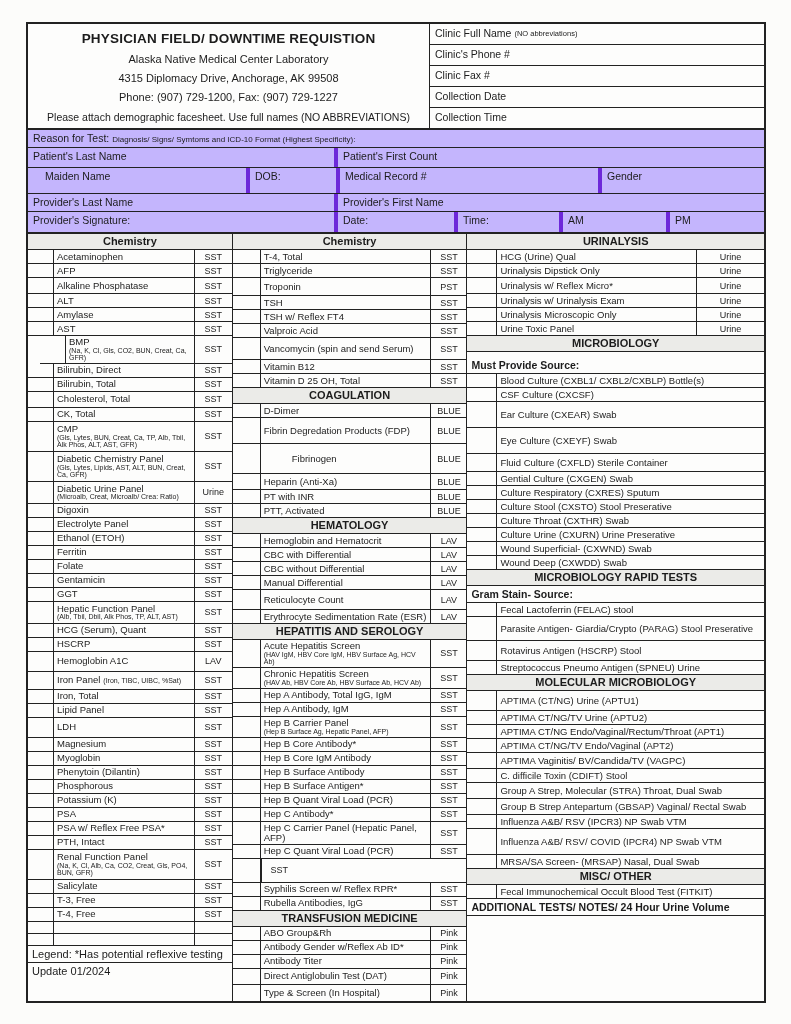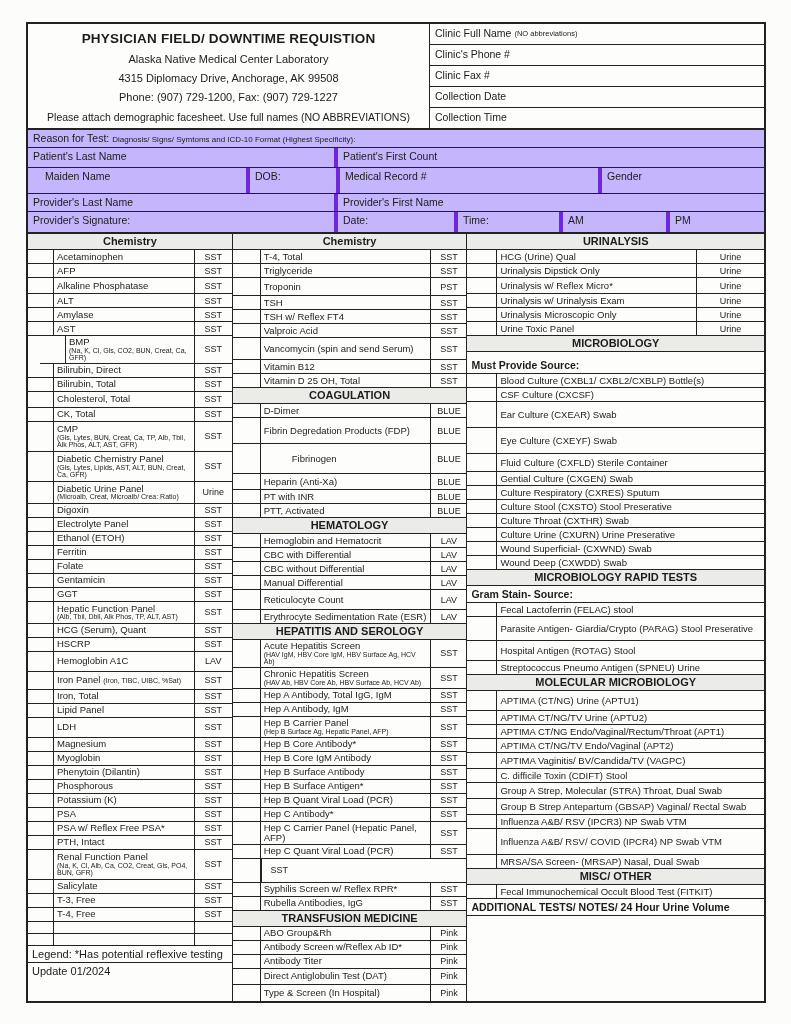--- a/index.html
+++ b/index.html
@@ -694,21 +694,21 @@
           <div class="trow">
             <div class="cb" style="width: 28px;"></div>
             <div class="nm">
               <span class="tn">ABO Group&amp;Rh</span>
             </div>
             <div class="tube" style="width: 36px;">Pink</div>
           </div>
           <div class="trow">
             <div class="cb" style="width: 28px;"></div>
             <div class="nm">
-              <span class="tn">Antibody Screen w/Reflex Ab ID*</span>
+              <span class="tn">Antibody Gender w/Reflex Ab ID*</span>
             </div>
             <div class="tube" style="width: 36px;">Pink</div>
           </div>
           <div class="trow">
             <div class="cb" style="width: 28px;"></div>
             <div class="nm">
               <span class="tn">Antibody Titer</span>
             </div>
             <div class="tube" style="width: 36px;">Pink</div>
           </div>
@@ -859,21 +859,21 @@
           </div>
           <div class="trow" style="min-height: 24px;">
             <div class="cb" style="width: 30px;"></div>
             <div class="nm">
               <span class="tn">Parasite Antigen- Giardia/Crypto (PARAG) Stool Preserative</span>
             </div>
           </div>
           <div class="trow" style="min-height: 20px;">
             <div class="cb" style="width: 30px;"></div>
             <div class="nm">
-              <span class="tn">Hospital Antigen (ROTAG) Stool</span>
+              <span class="tn">Rotavirus Antigen (HSCRP) Stool</span>
             </div>
           </div>
           <div class="trow">
             <div class="cb" style="width: 30px;"></div>
             <div class="nm">
               <span class="tn">Streptococcus Pneumo Antigen (SPNEU) Urine</span>
             </div>
           </div>
           <div class="sec-h">MOLECULAR MICROBIOLOGY</div>
           <div class="trow" style="min-height: 20px;">

